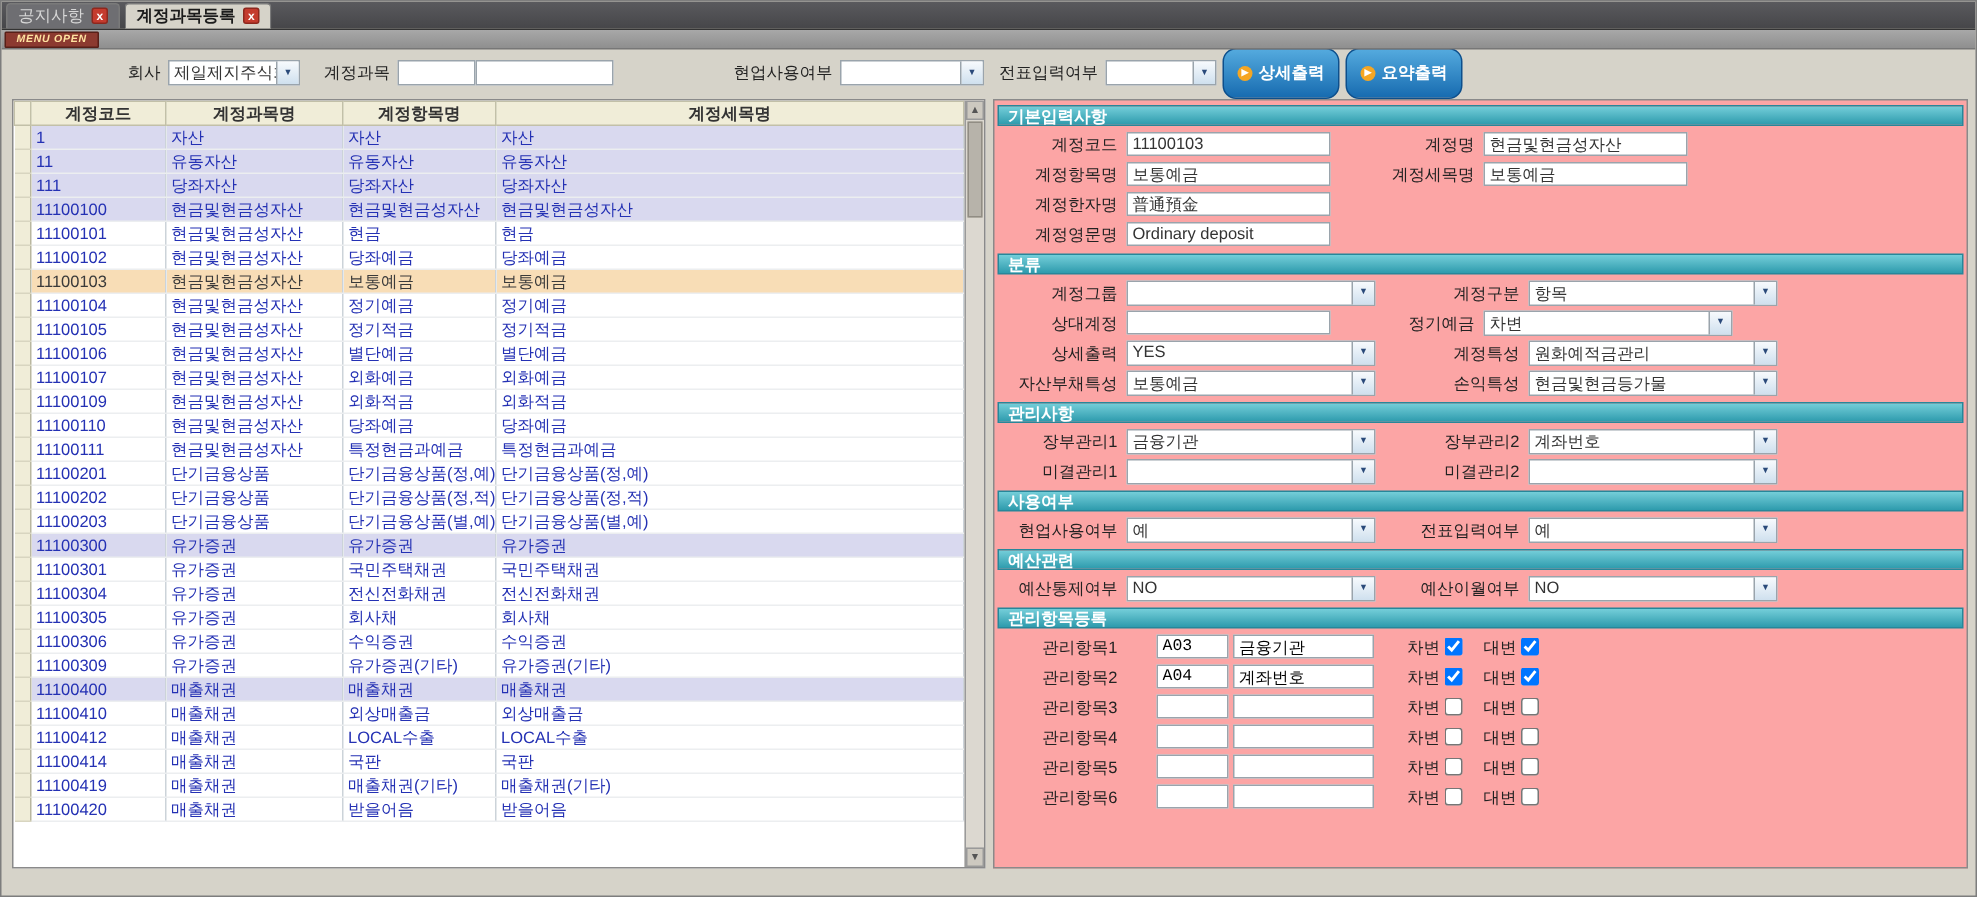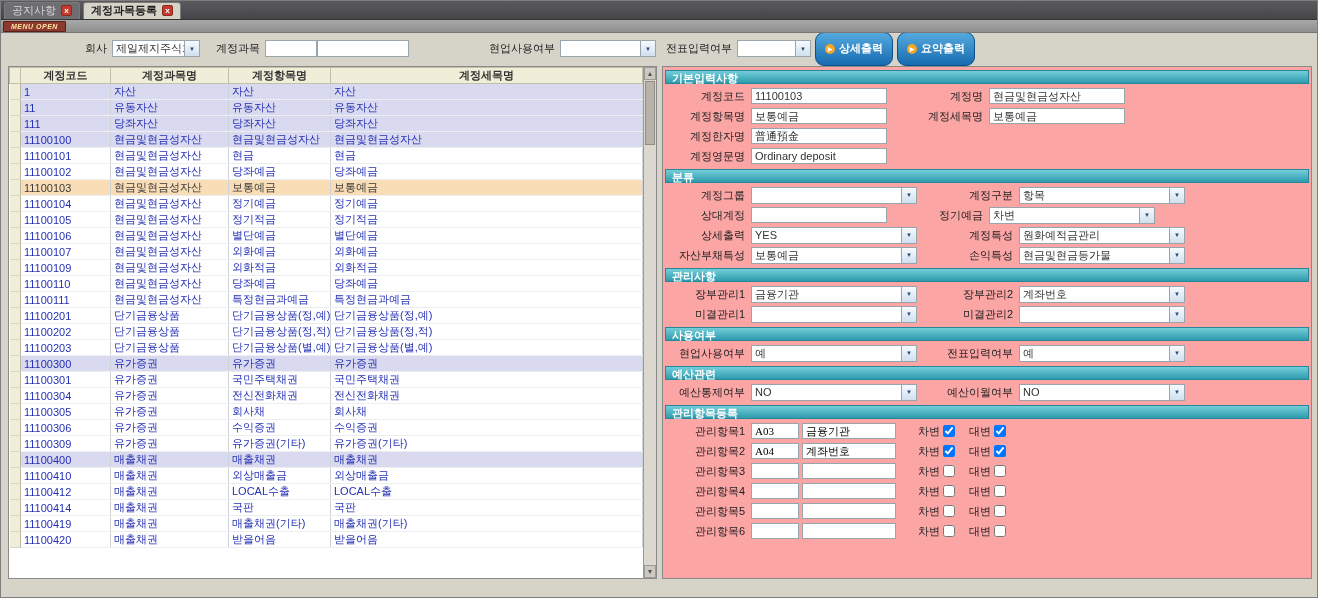--- a/index.html
+++ b/index.html
@@ -48,21 +48,21 @@
   .sb-thumb { height:64px; margin:1px; background:#b7b3aa; border:1px solid #918d84; }
   .sb-track { flex:1; }
   
   .panel { flex:1; border:1px solid #8a8a8a; background:#fca5a5; overflow:hidden; }
   .sec-header { height:14px; line-height:14px; margin:3px 2px 2px 2px; padding-left:6px; background:linear-gradient(#74ced9,#2e9bad); border:1px solid #27879a; color:#fff; font-weight:bold; font-size:11px; }
   .form-row, .mgmt-row { display:flex; align-items:center; height:20px; padding-left:2px; }
   .f-label { width:86px; text-align:right; padding-right:6px; white-space:nowrap; color:#222; }
   .f-label.second { width:102px; }
   .panel .f-input { width:136px; height:16px; }
   .panel .combo { width:166px; }
-  .m-code { width:48px; height:16px; border:1px solid #9aa4ac; font-size:11px; padding:0 3px; margin-right:3px; font-family:Liberation Serif, serif; }
+  .m-code { width:48px; height:16px; border:1px solid #9aa4ac; font-size:11px; padding:0 3px; margin-right:3px; font-family:Liberation Mono, monospace;margin-left:20px; }
   .m-name { width:94px; height:16px; border:1px solid #9aa4ac; font-size:11px; padding:0 3px; font-family:inherit; }
   .cb-group { display:flex; align-items:center; margin-left:22px; }
   .cb-label { margin-right:3px; }
   .cb { width:12px; height:12px; margin:0 14px 0 0; }
 </style>
 </head>
 <body>
 
 <div class="tabbar">
   <div class="tab inactive">

